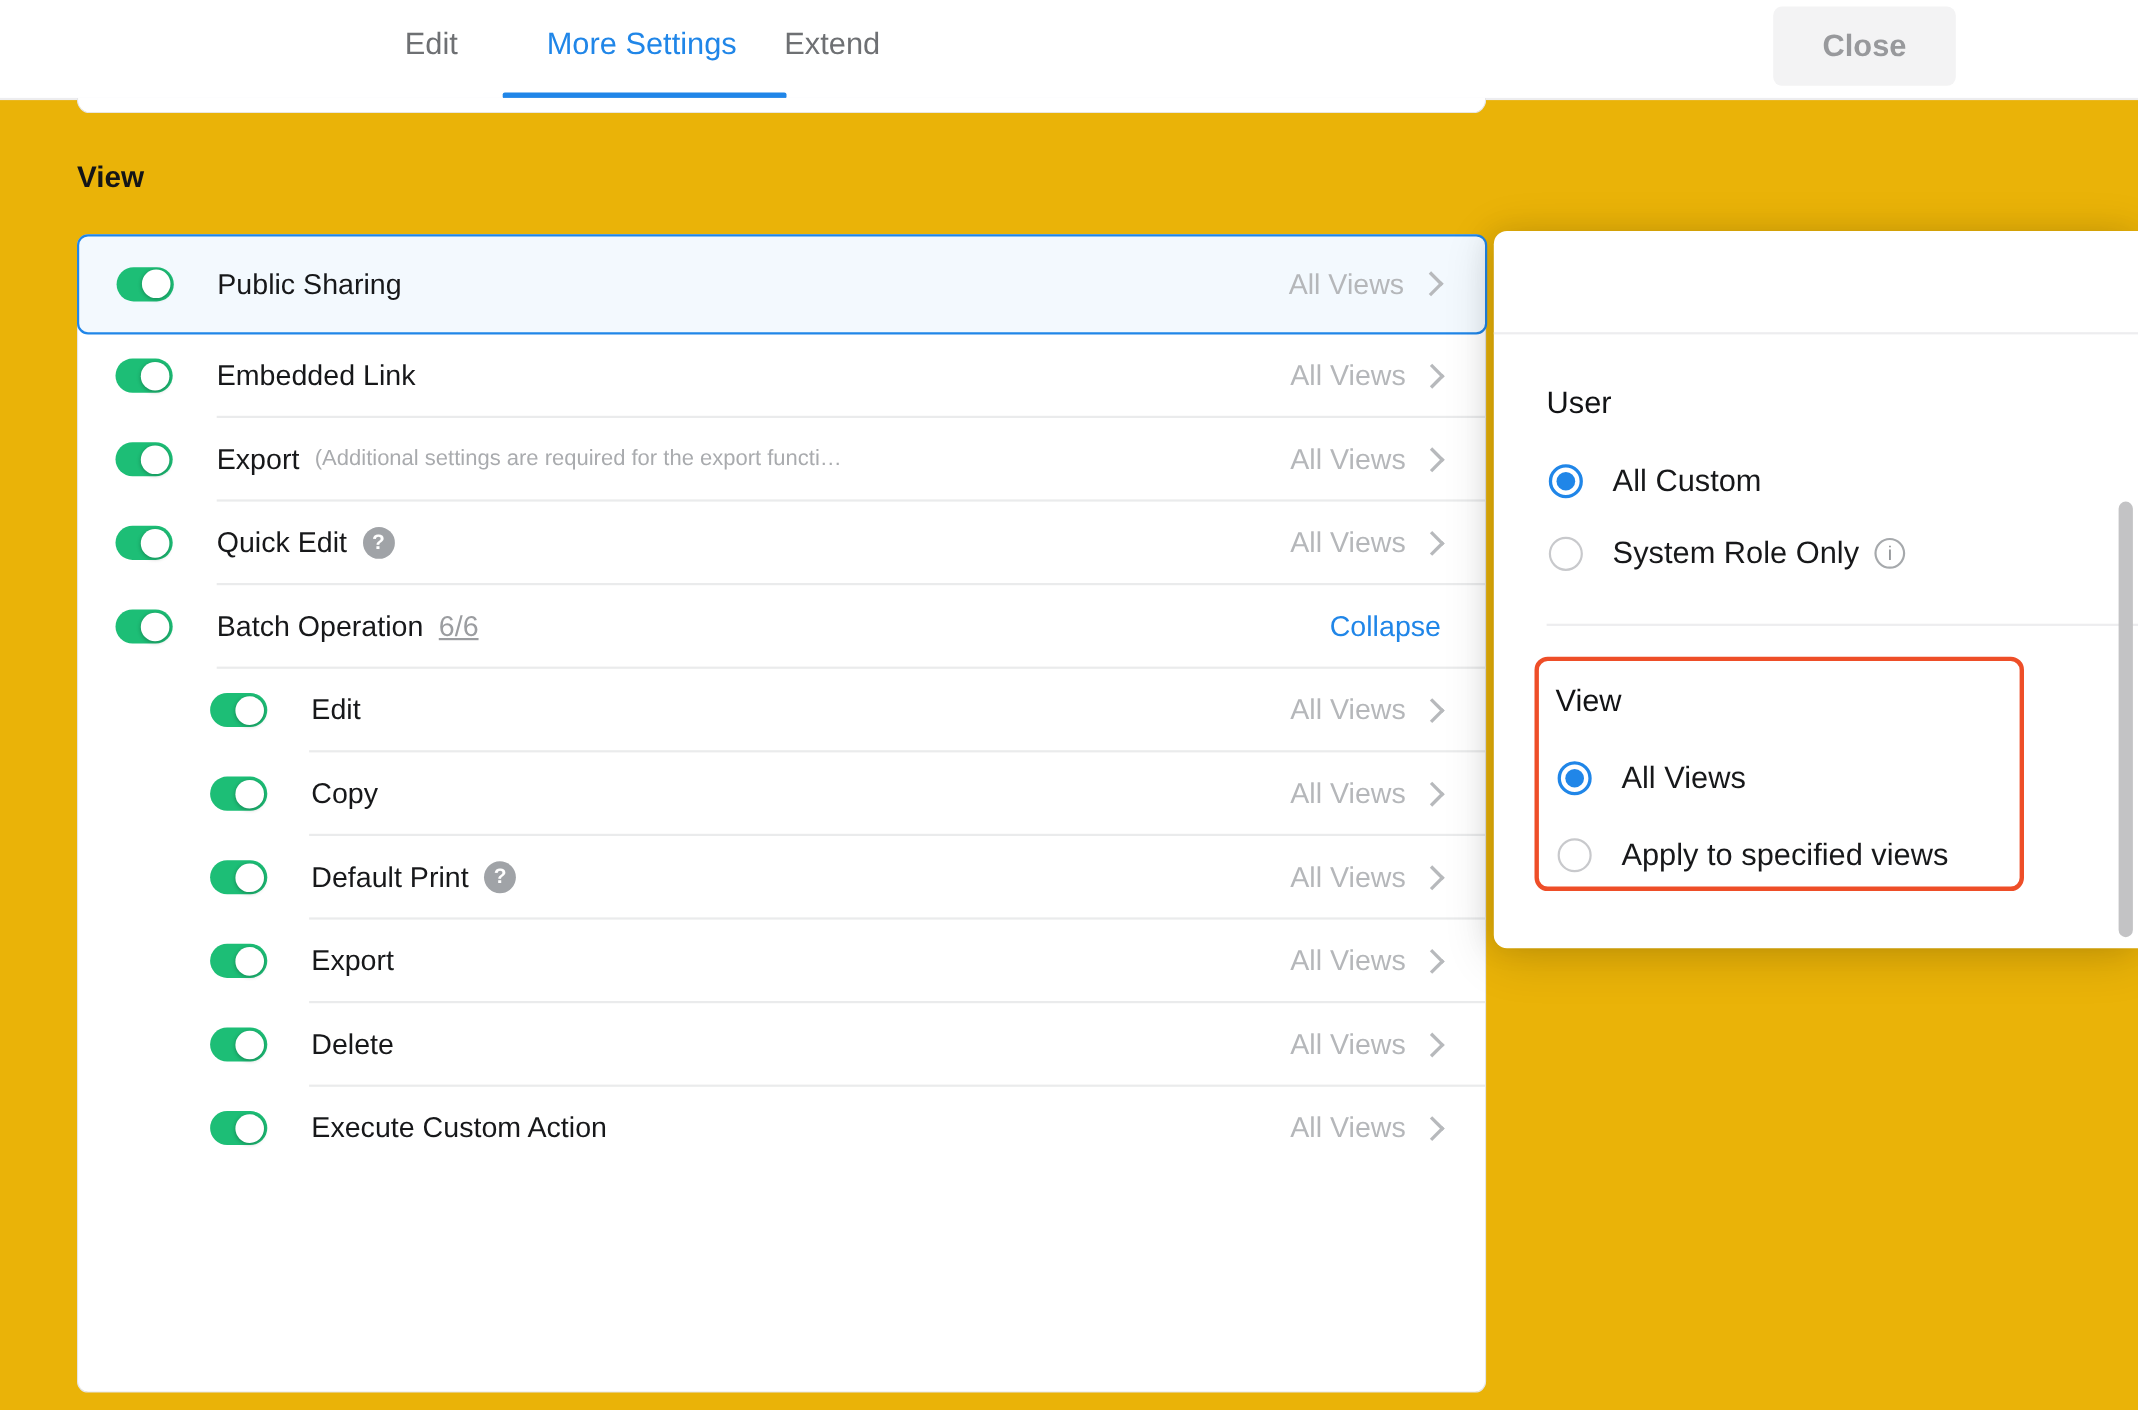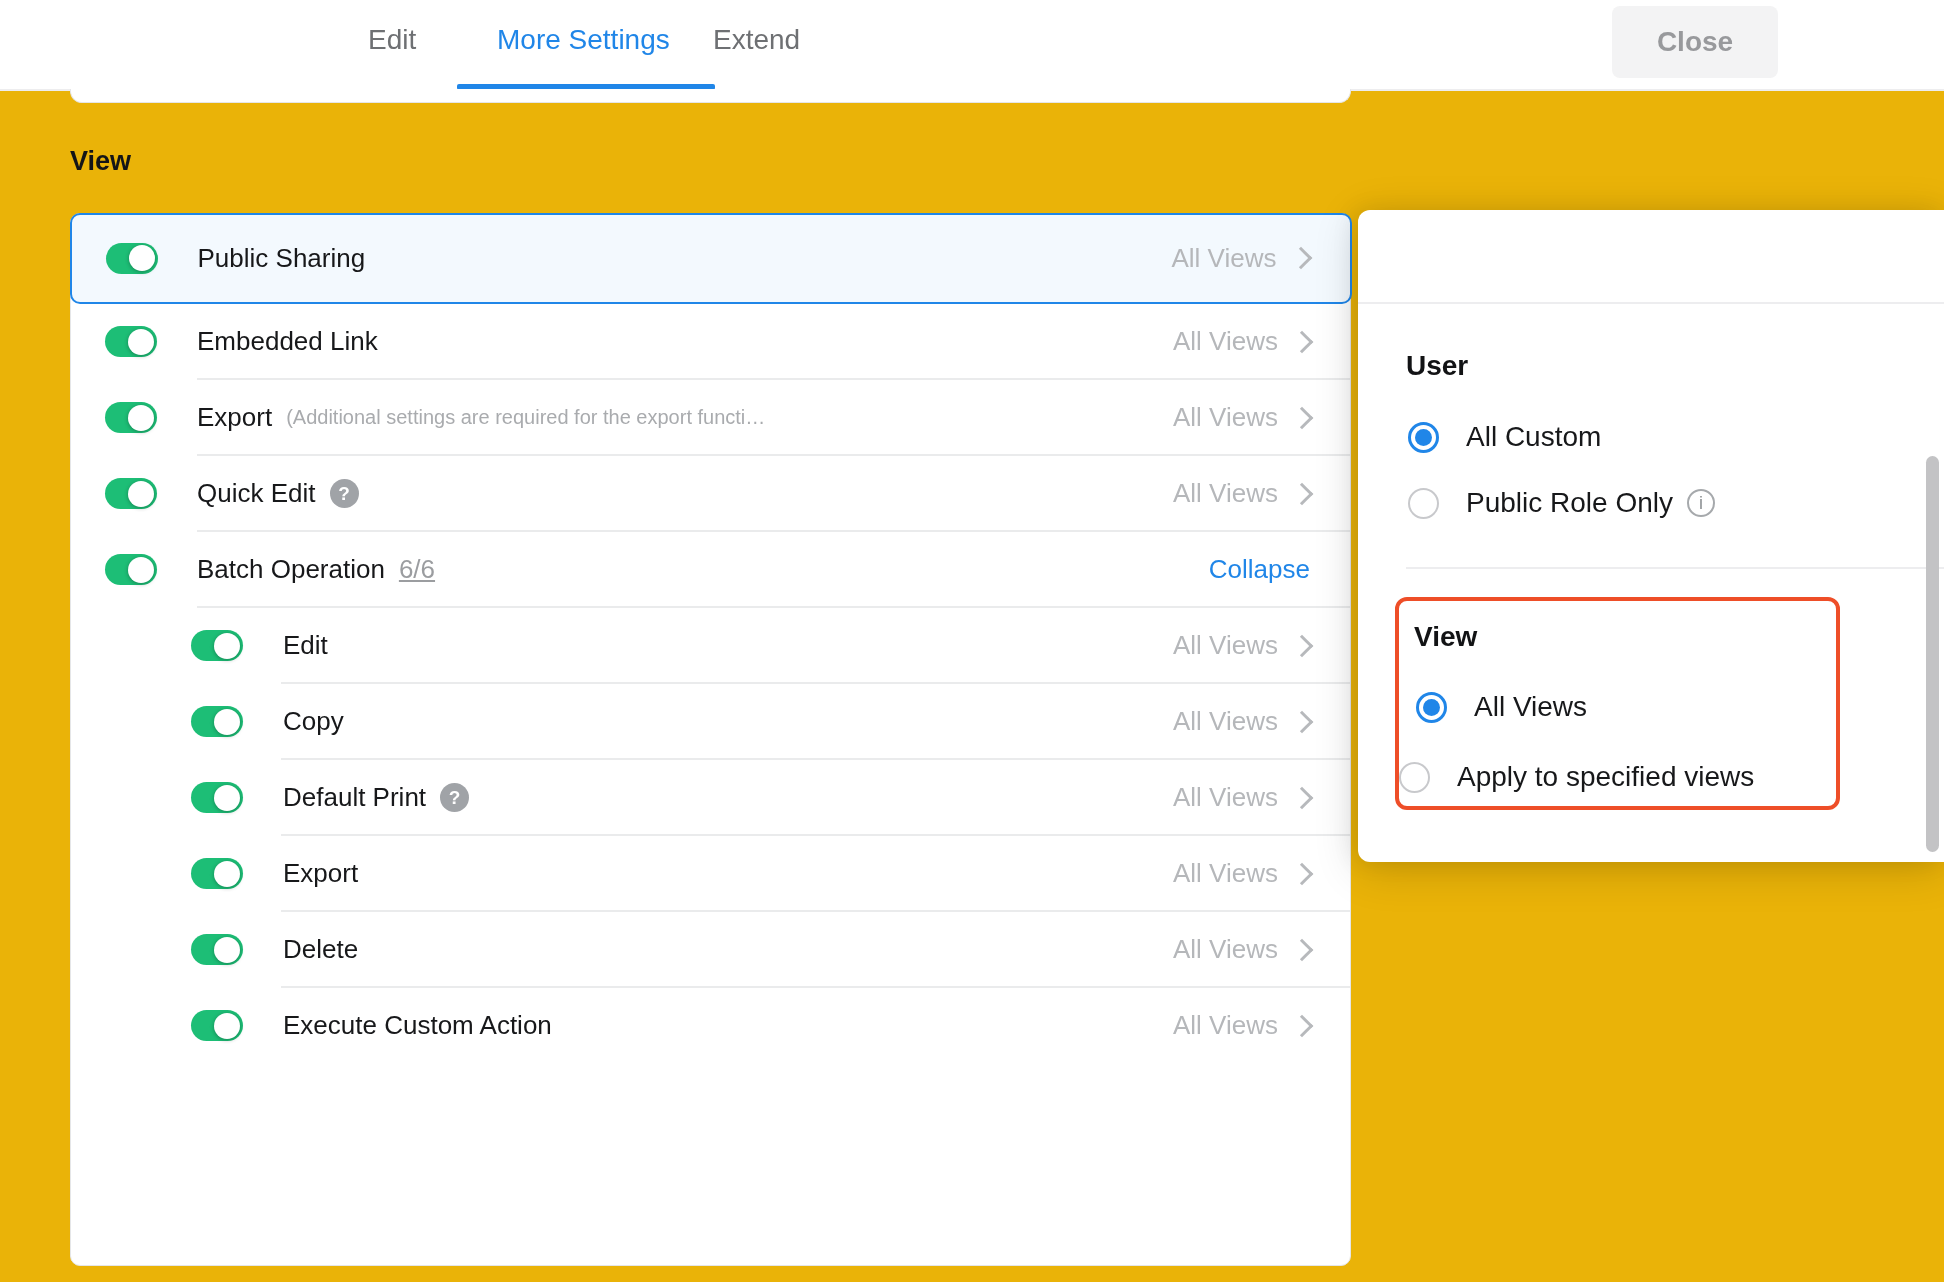--- a/index.html
+++ b/index.html
@@ -49,21 +49,21 @@
   .toggle .knob{position:absolute;top:2.5px;right:3px;width:26px;height:26px;border-radius:50%;background:#fff;
                 box-shadow:0 1px 4px rgba(0,0,0,.3);}
 
   
   .scope-panel{position:absolute;left:1358px;top:210px;width:586px;height:652px;background:#fff;
                border-radius:12px 0 0 12px;box-shadow:0 8px 45px rgba(0,0,0,.16), -4px 0 25px rgba(0,0,0,.08);}
   .scope-header{position:absolute;left:0;top:0;width:100%;height:92px;}
   .scope-title{position:absolute;left:48px;top:30px;font-size:28px;font-weight:700;color:#121315;}
   .scope-close{position:absolute;left:552px;top:26px;font-size:36px;color:#b3b6b9;cursor:pointer;line-height:1;}
   .scope-div1{position:absolute;left:0;top:92px;width:100%;height:1.5px;background:#ededef;}
-  .scope-subhead{position:absolute;font-size:28px;font-weight:700;color:#121315;}
+  .scope-subhead{position:absolute;font-size:28px;font-weight:400;color:#121315;}
   .radio-row{position:absolute;display:flex;align-items:center;}
   .radio{width:31px;height:31px;border-radius:50%;box-sizing:border-box;flex:none;cursor:pointer;
          border:2px solid #c8c9cc;background:#fff;display:flex;align-items:center;justify-content:center;}
   .radio.selected{border:3px solid #2086e8;}
   .radio.selected::after{content:"";width:17px;height:17px;border-radius:50%;background:#2086e8;}
   .radio-label{margin-left:27px;font-size:28px;color:#17181a;}
   .info-icon{margin-left:14px;width:28px;height:28px;border-radius:50%;border:2px solid #a6a9ac;box-sizing:border-box;
              color:#8e9194;font-size:18px;display:inline-flex;align-items:center;justify-content:center;flex:none;}
   .scope-div2{position:absolute;left:48px;top:357px;width:538px;height:1.5px;background:#ededef;}
   .view-box{position:absolute;left:37px;top:387px;width:445px;height:213px;border:4px solid #ee4e28;
@@ -219,35 +219,35 @@
 
     <div class="scope-subhead" style="left:48px;top:340px;position:absolute;top:140px;">User</div>
 
     <div class="radio-row" style="left:50px;top:211px;">
       <span class="radio selected"></span>
       <span class="radio-label">All Custom</span>
     </div>
 
     <div class="radio-row" style="left:50px;top:277px;">
       <span class="radio"></span>
-      <span class="radio-label">Public Role Only</span>
+      <span class="radio-label">System Role Only</span>
       <span class="info-icon">i</span>
     </div>
 
     <div class="scope-div2"></div>
 
     <div class="view-box">
       <div class="scope-subhead" style="position:absolute;left:15px;top:20px;">View</div>
 
       <div class="radio-row" style="left:17px;top:90px;">
         <span class="radio selected"></span>
         <span class="radio-label">All Views</span>
       </div>
 
-      <div class="radio-row" style="left:0;top:160px;justify-content:space-between;">
+      <div class="radio-row" style="left:17px;top:160px;justify-content:space-between;">
         <span class="radio"></span>
         <span class="radio-label">Apply to specified views</span>
       </div>
     </div>
 
     <div class="scroll-thumb"></div>
   </div>
 
 </div>
 

